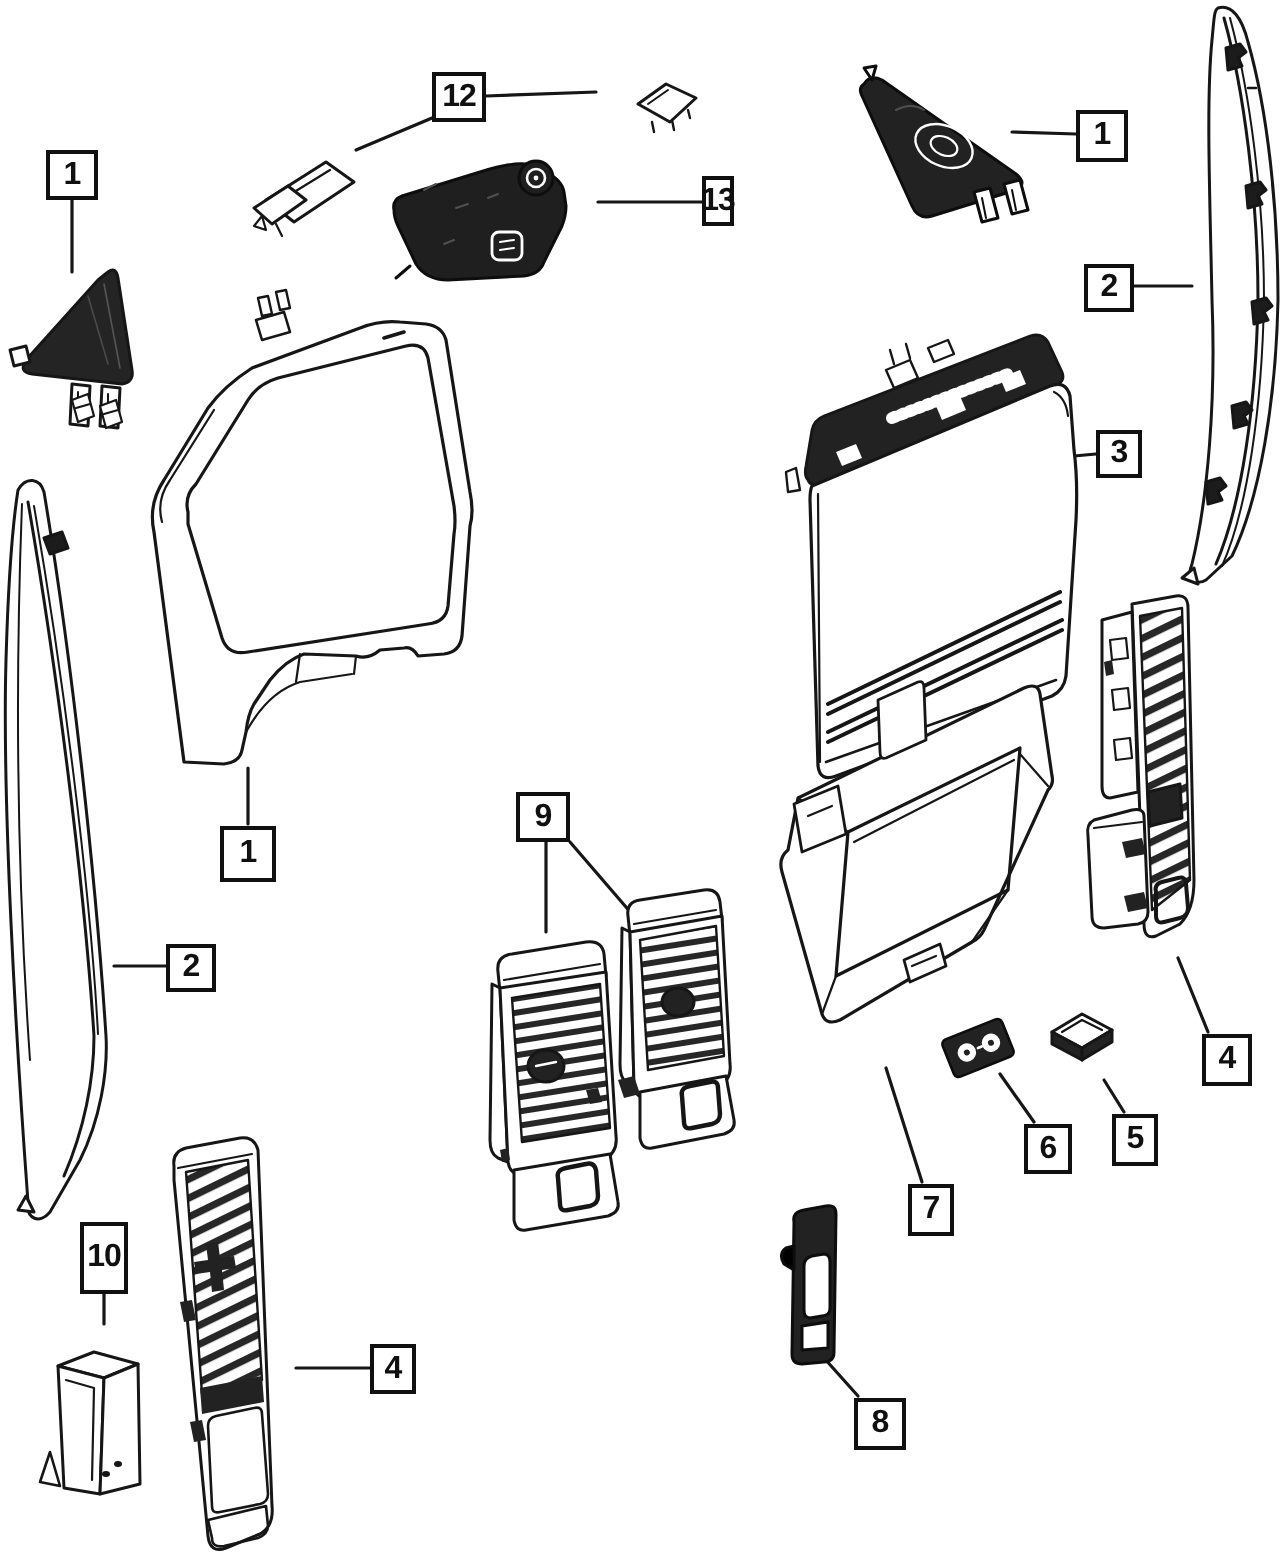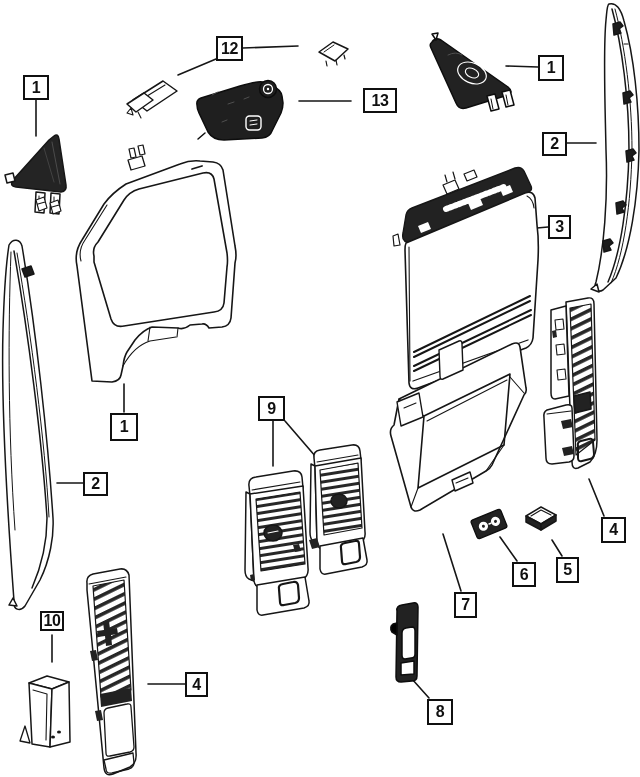--- a/index.html
+++ b/index.html
@@ -252,29 +252,29 @@
     <path d="M104,713 Q104,709 108,708 L127,704 Q131,703 131,707 L134,747 Q134,751 130,752 L110,756 Q106,757 106,753 Z" stroke-width="1.3"></path>
     <path d="M104,760 L133,753 L134,763 Q134,767 129,769 L112,773 Q106,774 106,769 Z" stroke-width="1.3"></path>
     <path d="M90,651 l6,-1 2,10 -6,1 Z" fill="#222222" stroke="none"></path>
     <path d="M95,711 l6,-1 2,10 -6,1 Z" fill="#222222" stroke="none"></path>
   </g>
 </svg>
 
 <div class="callout-layer">
       <div class="callout" style="left: 23px; top: 75px; width: 26px; height: 25px;">1</div>
       <div class="callout" style="left: 216px; top: 36px; width: 27px; height: 25px;">12</div>
-      <div class="callout" style="left: 351px; top: 88px; width: 34px; height: 25px; margin-left: 12px;">13</div>
+      <div class="callout" style="left: 351px; top: 88px; width: 16px; height: 25px;">13</div>
       <div class="callout" style="left: 538px; top: 55px; width: 26px; height: 26px;">1</div>
       <div class="callout" style="left: 542px; top: 132px; width: 25px; height: 24px;">2</div>
       <div class="callout" style="left: 548px; top: 215px; width: 23px; height: 24px;">3</div>
       <div class="callout" style="left: 110px; top: 413px; width: 28px; height: 28px;">1</div>
       <div class="callout" style="left: 258px; top: 396px; width: 27px; height: 25px;">9</div>
       <div class="callout" style="left: 83px; top: 472px; width: 25px; height: 24px;">2</div>
       <div class="callout" style="left: 601px; top: 517px; width: 25px; height: 26px;">4</div>
       <div class="callout" style="left: 512px; top: 562px; width: 24px; height: 25px;">6</div>
       <div class="callout" style="left: 556px; top: 557px; width: 23px; height: 26px;">5</div>
       <div class="callout" style="left: 454px; top: 592px; width: 23px; height: 26px;">7</div>
-      <div class="callout" style="left: 40px; top: 611px; width: 24px; height: 20px;">10</div>
+      <div class="callout" style="left: 40px; top: 611px; width: 24px; height: 36px;">10</div>
       <div class="callout" style="left: 185px; top: 672px; width: 23px; height: 25px;">4</div>
       <div class="callout" style="left: 427px; top: 699px; width: 26px; height: 26px;">8</div>
     </div>
 
 </div>
 
 </body></html>

